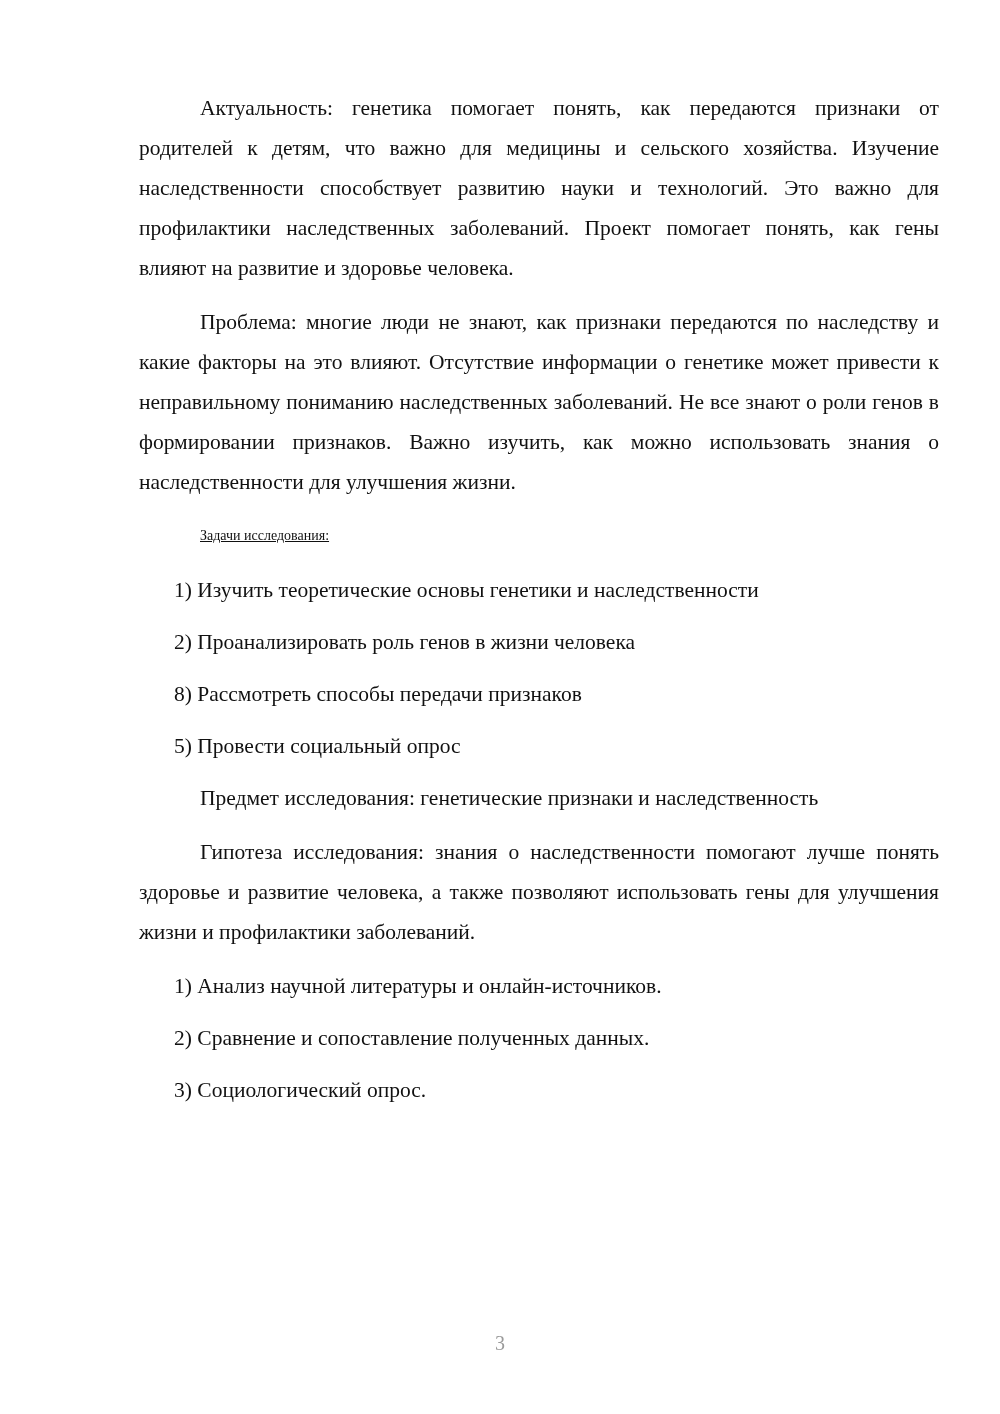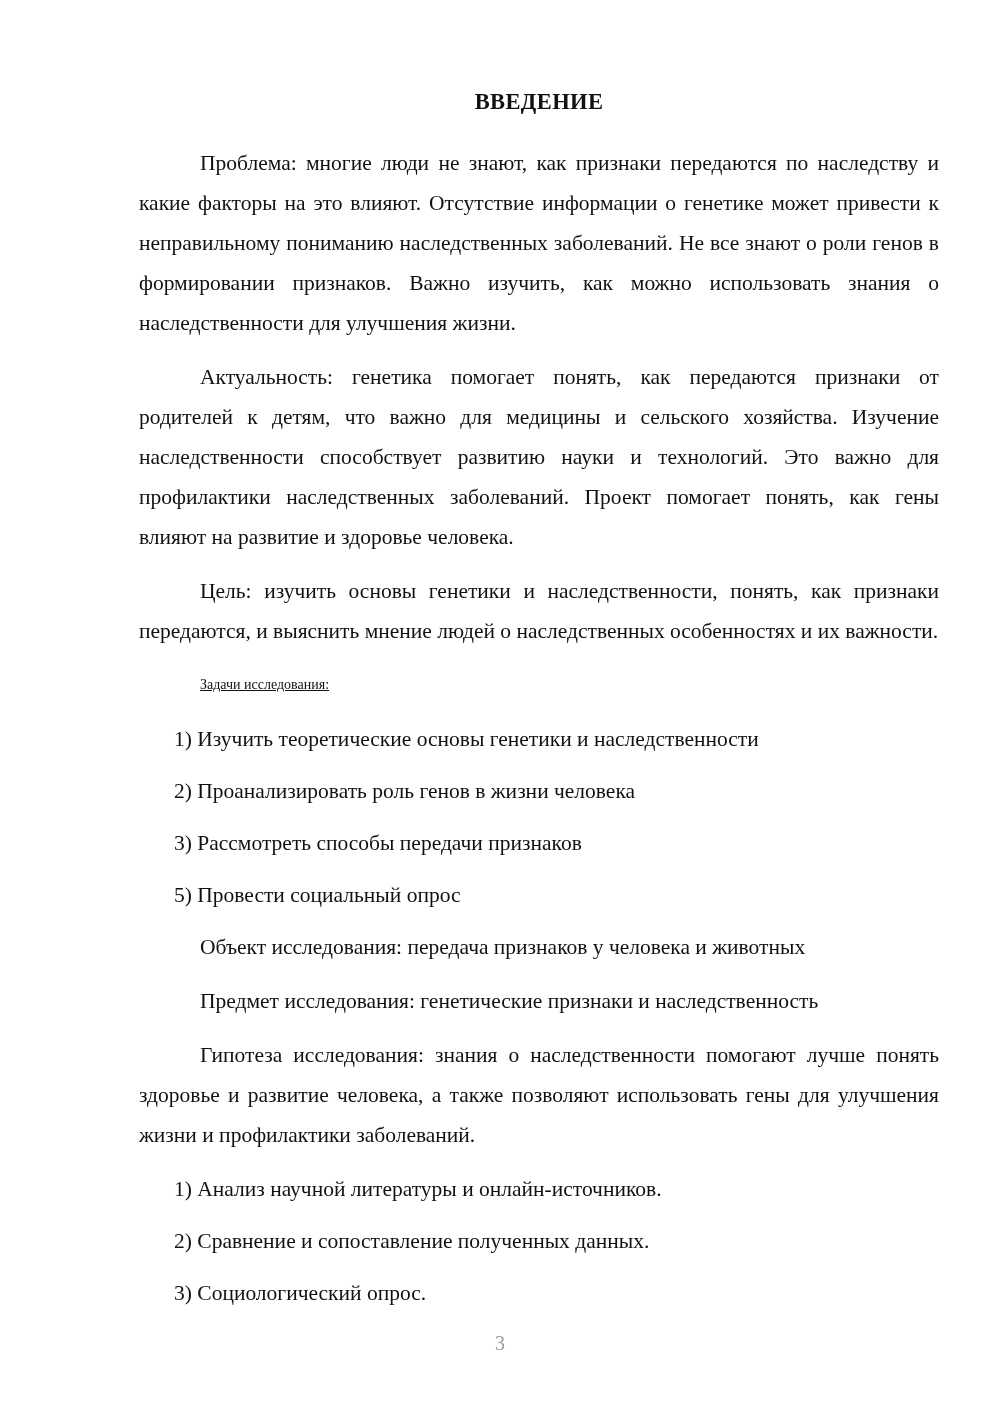--- a/index.html
+++ b/index.html
@@ -106,38 +106,35 @@
     font-family: "Liberation Serif", "DejaVu Serif", serif;
   }
 </style>
 </head>
 <body>
 
 <div class="page">
 
   <div class="content">
 
-    <h1 class="doc-title">ВВЕДЕНИЕ</h1>
+
+    <p class="para">Актуальность: генетика помогает понять, как передаются признаки от родителей к детям, что важно для медицины и сельского хозяйства. Изучение наследственности способствует развитию науки и технологий. Это важно для профилактики наследственных заболеваний. Проект помогает понять, как гены влияют на развитие и здоровье человека.</p>
 
     <p class="para">Проблема: многие люди не знают, как признаки передаются по наследству и какие факторы на это влияют. Отсутствие информации о генетике может привести к неправильному пониманию наследственных заболеваний. Не все знают о роли генов в формировании признаков. Важно изучить, как можно использовать знания о наследственности для улучшения жизни.</p>
 
-    <p class="para">Актуальность: генетика помогает понять, как передаются признаки от родителей к детям, что важно для медицины и сельского хозяйства. Изучение наследственности способствует развитию науки и технологий. Это важно для профилактики наследственных заболеваний. Проект помогает понять, как гены влияют на развитие и здоровье человека.</p>
-
-    <p class="para">Цель: изучить основы генетики и наследственности, понять, как признаки передаются, и выяснить мнение людей о наследственных особенностях и их важности.</p>
 
     <p class="lead-line">Задачи исследования:</p>
 
     <ul class="numlist list-block tasks-block">
       <li>1) Изучить теоретические основы генетики и наследственности</li>
       <li>2) Проанализировать роль генов в жизни человека</li>
-      <li>3) Рассмотреть способы передачи признаков</li>
+      <li>8) Рассмотреть способы передачи признаков</li>
       <li>5) Провести социальный опрос</li>
     </ul>
 
-    <p class="subject-line">Объект исследования: передача признаков у человека и животных</p>
 
     <p class="subject-line">Предмет исследования: генетические признаки и наследственность</p>
 
     <p class="para">Гипотеза исследования: знания о наследственности помогают лучше понять здоровье и развитие человека, а также позволяют использовать гены для улучшения жизни и профилактики заболеваний.</p>
 
 
     <ul class="numlist list-block">
       <li>1) Анализ научной литературы и онлайн-источников.</li>
       <li>2) Сравнение и сопоставление полученных данных.</li>
       <li>3) Социологический опрос.</li>

